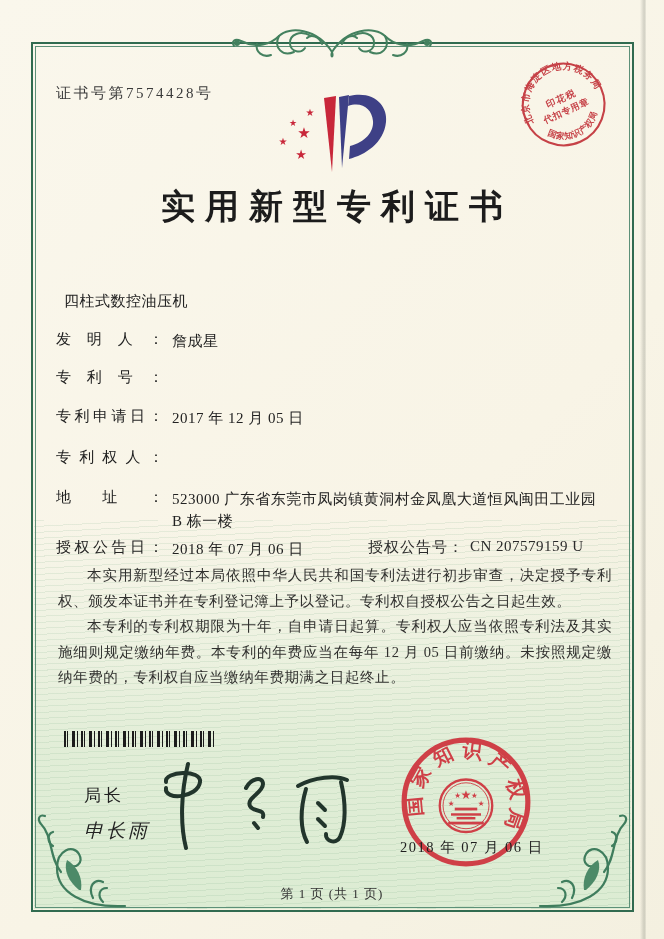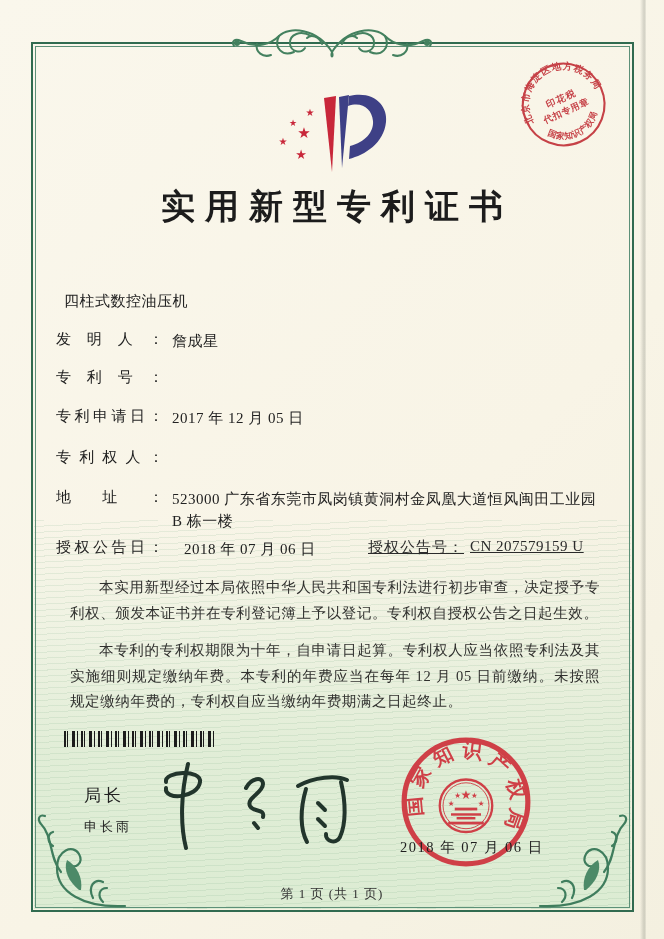--- a/index.html
+++ b/index.html
@@ -47,41 +47,41 @@
   .fields{position:absolute;left:56px;right:50px;top:0;}
   .field-row{position:absolute;left:0;display:flex;font-size:15px;letter-spacing:.5px;}
   .f-label{
     display:inline-block;width:108px;flex:0 0 108px;
     text-align:justify;text-align-last:justify;color:#222;
   }
   .f-value{margin-left:8px;line-height:22px;color:#222;}
   .row-1{top:290px}.row-2{top:330px}.row-3{top:368px}
   .row-4{top:407px}.row-5{top:448px}.row-6{top:488px}
   .row-6 .f-value{max-width:438px;}
-  .grant-row{top:538px;width:100%;gap:12px;}
-  .grant-right{position:absolute;left:312px;top:0;display:flex;font-size:15px;text-decoration:underline;}
+  .grant-row{top:538px;width:100%;}
+  .grant-right{position:absolute;left:312px;top:0;display:flex;font-size:15px;}
   .grant-right .g-label{letter-spacing:1px;}
   .grant-right .g-value{margin-left:6px;}
 
   .paras{position:absolute;left:58px;right:52px;top:563px;}
   .paras p{
-    margin:12px;font-size:14.5px;line-height:25.5px;
+    margin:0;font-size:14.5px;line-height:25.5px;
     text-indent:2em;letter-spacing:.6px;color:#30302e;
     text-align:justify;
   }
   .barcode{
     position:absolute;left:64px;top:731px;width:150px;height:16px;
     background:repeating-linear-gradient(90deg,
       #1c1c1c 0 2px,transparent 2px 3px,
       #1c1c1c 3px 4px,transparent 4px 8px,
       #1c1c1c 8px 11px,transparent 11px 13px,
       #1c1c1c 13px 14px,transparent 14px 17px);
   }
   .sig-title{position:absolute;left:84px;top:784px;font-size:17px;letter-spacing:3px;color:#222;}
-  .sig-name{position:absolute;left:84px;top:818px;font-size:13px;letter-spacing:3px;color:#222;}
+  .sig-name{position:absolute;left:84px;top:818px;font-size:19px;letter-spacing:3px;color:#222;font-style:italic;}
   .signature-svg{position:absolute;left:150px;top:748px;z-index:4;}
 
   .tax-stamp{position:absolute;left:514px;top:54px;transform:rotate(-24deg);opacity:.92;}
   .logo-svg{position:absolute;left:270px;top:84px;}
   .seal-svg{position:absolute;left:391px;top:727px;z-index:3;opacity:.95;}
   .seal-date{
     position:absolute;left:400px;top:838px;z-index:4;
     font-size:14.5px;letter-spacing:1.5px;color:#1e1e1e;
   }
   .footer{
@@ -134,20 +134,21 @@
       <path d="M60,92 C54,80 62,72 70,76"></path>
       <path d="M46,84 C36,76 30,64 34,54 C44,60 50,72 48,84 Z" fill="#4c8a68" stroke="none"></path>
       <path d="M70,96 C64,90 66,82 74,82"></path>
       <path d="M20,40 C14,36 14,28 20,26"></path>
     </g>
   </svg>
 
   <div class="edge-shadow"></div>
 
   <div class="content">
+    <div class="cert-no">证书号第7574428号</div>
 
     <svg class="tax-stamp" width="98" height="98" viewBox="0 0 120 120">
       <circle cx="60" cy="62" r="50" fill="none" stroke="#c2333a" stroke-width="2.6"></circle>
       <defs>
         <path id="tax-arc-top" d="M17.7,69.5 A43,43 0 1 1 102.3,69.5" fill="none"></path>
         <path id="tax-arc-bottom" d="M25.6,86.1 A42,42 0 0 0 94.4,86.1" fill="none"></path>
       </defs>
       <text font-size="11.5" fill="#c2333a" font-weight="600">
         <textPath href="#tax-arc-top" startOffset="2" textLength="140">北京市海淀区地方税务局</textPath>
       </text>

